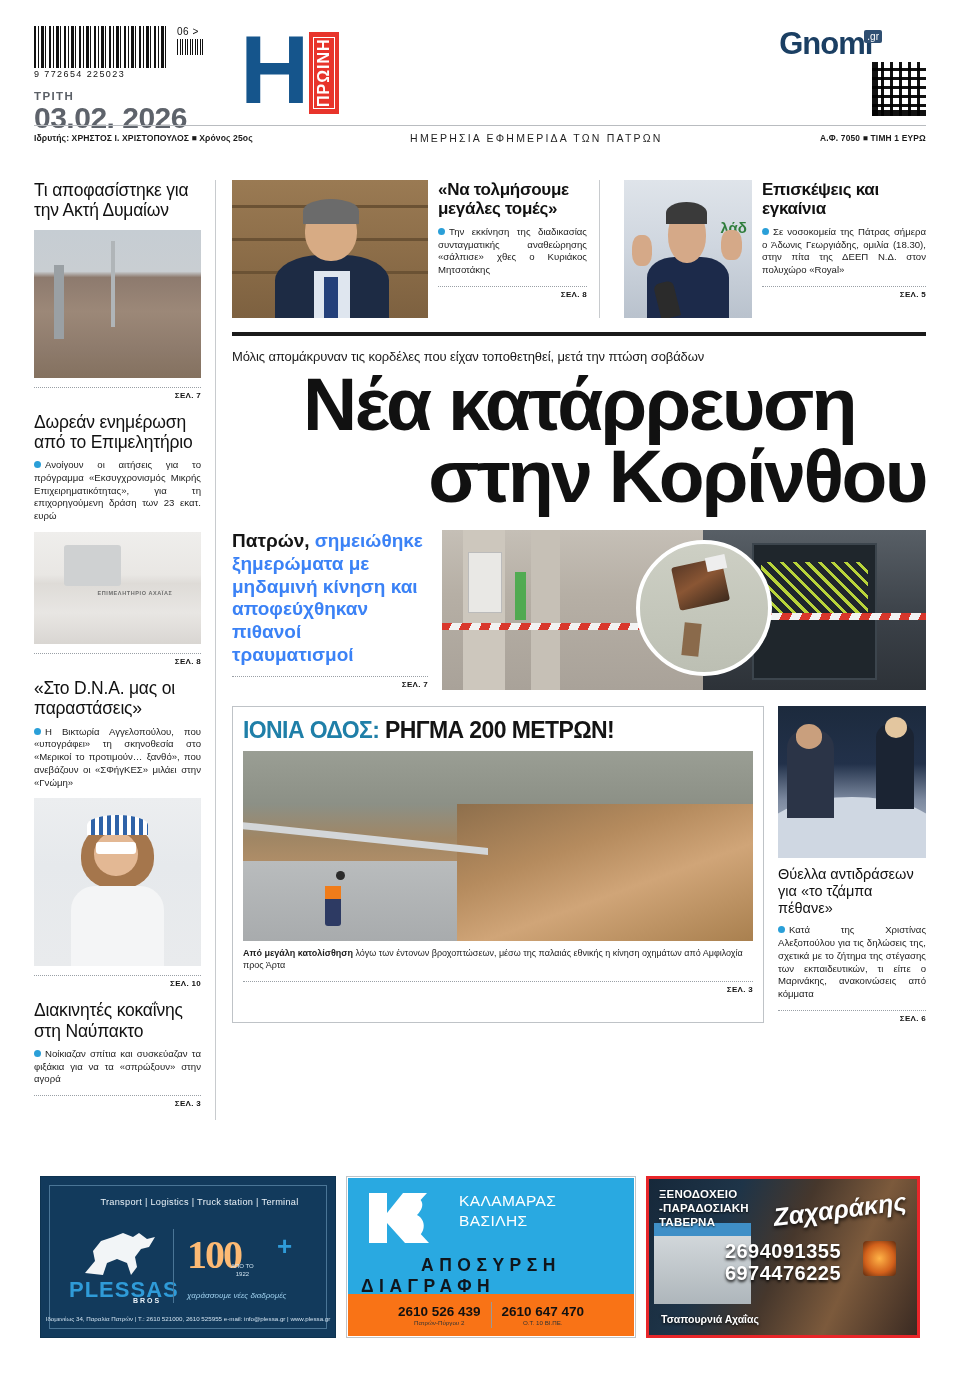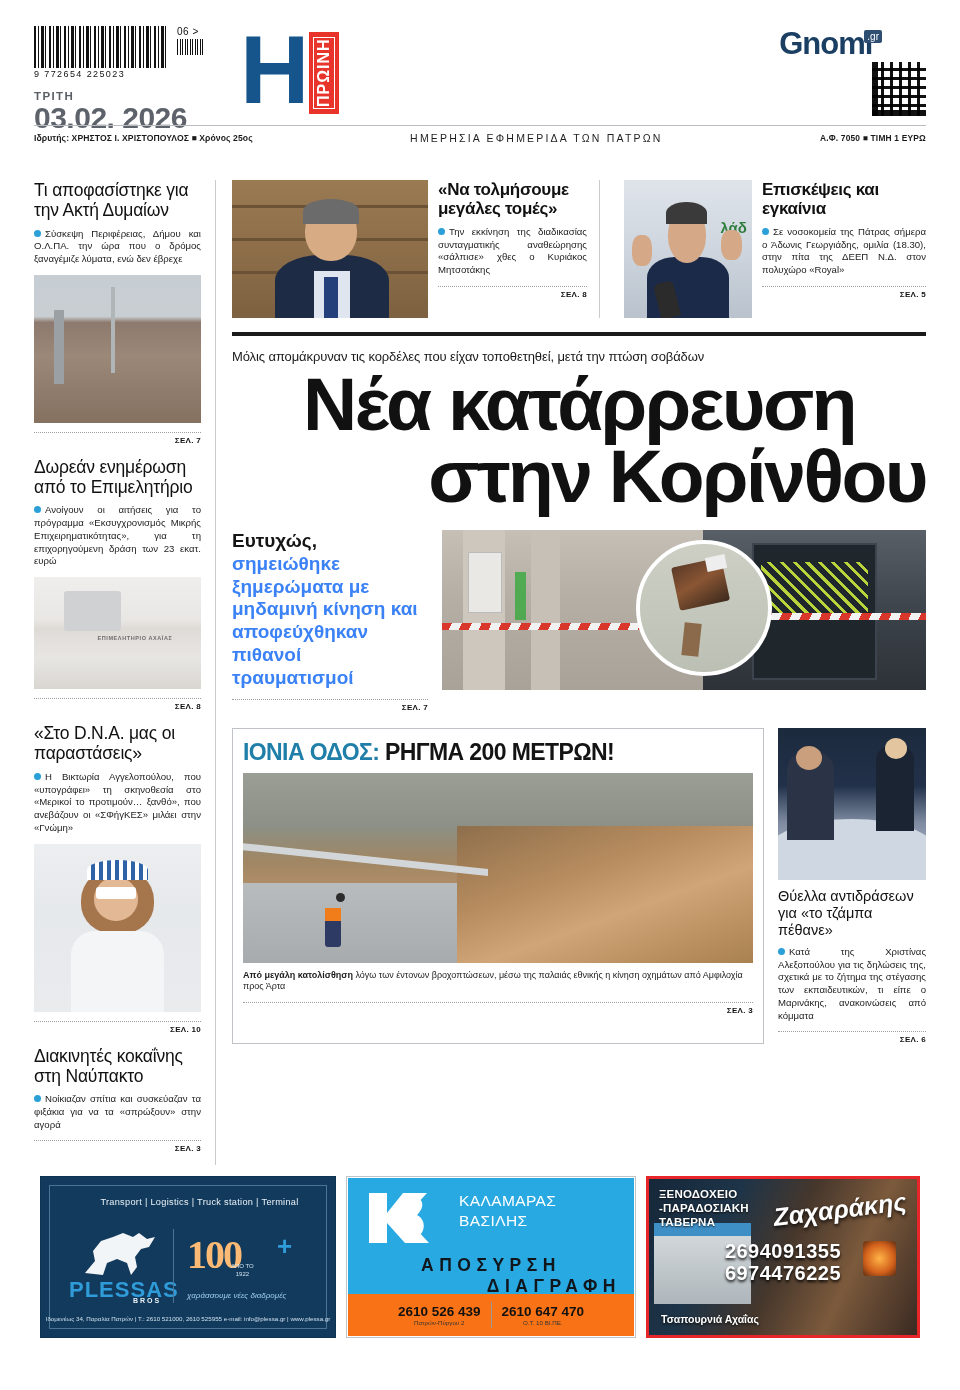--- a/index.html
+++ b/index.html
@@ -193,21 +193,21 @@
   .hundred-plus{position:absolute; left:236px; top:54px; color:#2f9bd8; font-size:26px; font-weight:700;}
   .since{position:absolute; left:190px; top:86px; color:#cfe2ef; font-size:6px; text-align:center; line-height:1.25;}
   .motto{position:absolute; left:146px; top:114px; color:#9fd0ee; font-size:8px; font-style:italic;}
   .ad-addr{position:absolute; left:0; right:0; bottom:14px; text-align:center; color:#cfe0ee; font-size:6.2px; line-height:1.5;}
 
   .ad-kal { flex:0 0 290px; background:#fff; border:1px solid #bfc4c8; }
   .ad-kal .top{position:absolute; left:1px; right:1px; top:1px; height:118px; background:#29a9e1;}
   .kb-logo{position:absolute; left:18px; top:12px; width:72px; height:58px;}
   .kb-name{position:absolute; left:112px; top:14px; color:#fff; font-size:15.5px; font-weight:400; line-height:1.3; letter-spacing:.4px;}
   .kb-l1{position:absolute; left:14px; top:78px; right:14px; color:#10161c; font-size:17.5px; font-weight:700; letter-spacing:5.5px; text-align:center;}
-  .kb-l2{position:absolute; left:14px; top:99px; right:14px; color:#10161c; font-size:17.5px; font-weight:700; letter-spacing:5.5px; text-align:right;}
+  .kb-l2{position:absolute; left:14px; top:99px; right:14px; color:#10161c; font-size:17.5px; font-weight:700; letter-spacing:5.5px; text-align:left;}
   .kb-bottom{position:absolute; left:1px; right:1px; bottom:1px; height:42px; background:#f97316; display:flex; align-items:center; justify-content:center; gap:10px;}
   .kb-phone{font-size:13.5px; font-weight:700; color:#111; text-align:center; line-height:1.15;}
   .kb-phone small{display:block; font-size:6.2px; font-weight:400; color:#333;}
   .kb-vr{width:1px; height:26px; background:#999;}
 
   .ad-zax { flex:1; background:#0d1a24; border:3px solid #e8262a; }
   .zax-img{position:absolute; inset:0;
     background:
       linear-gradient(115deg,#16283a 0%,#1e3448 28%,#46372c 50%,#7c5a3c 72%,#3a2a22 100%);}
   .zax-bld{position:absolute; left:2%; top:28%; width:36%; height:52%; background:linear-gradient(180deg,#d8dde0 0%,#aeb6bb 100%);}
@@ -262,21 +262,20 @@
     </div>
   </div>
 
   <div class="content">
     <div class="cols">
 
       <div class="col-left">
 
         <div class="blk">
           <div class="lead-h">Τι αποφασίστηκε για την Ακτή Δυμαίων</div>
-          <div class="bullet-p"><span class="dot"></span><span>Σύσκεψη Περιφέρειας, Δήμου και Ο.Λ.ΠΑ. την ώρα που ο δρόμος ξαναγέμιζε λύματα, ενώ δεν έβρεχε</span></div>
           <div class="photo ph-flood"></div>
           <div class="sep-dots"></div>
           <div class="sel">ΣΕΛ. 7</div>
         </div>
 
         <div class="blk">
           <div class="lead-h">Δωρεάν ενημέρωση από το Επιμελητήριο</div>
           <div class="bullet-p"><span class="dot"></span><span>Ανοίγουν οι αιτήσεις για το πρόγραμμα «Εκσυγχρονισμός Μικρής Επιχειρηματικότητας», για τη επιχορηγούμενη δράση των 23 εκατ. ευρώ</span></div>
           <div class="photo ph-office">
             <div class="cap">ΕΠΙΜΕΛΗΤΗΡΙΟ ΑΧΑΪΑΣ</div>
@@ -354,21 +353,21 @@
         <div>
           <div class="kicker">Μόλις απομάκρυναν τις κορδέλες που είχαν τοποθετηθεί, μετά την πτώση σοβάδων</div>
           <div class="mega">
             <span>Νέα κατάρρευση</span>
             <span class="l2">στην Κορίνθου</span>
           </div>
 
           <div class="mid-row">
             <div class="mid-left">
               <div class="euty-h">
-                <span class="b1">Ευτυχώς,</span>
+                <span class="b1">Πατρών,</span>
                 <span class="b2">σημειώθηκε ξημερώματα με μηδαμινή κίνηση και αποφεύχθηκαν πιθανοί τραυματισμοί</span>
               </div>
               <div class="sep-dots"></div>
               <div class="sel">ΣΕΛ. 7</div>
             </div>
             <div class="mid-right">
               <div class="collage">
                 <div class="cg1">
                   <div class="col1"></div>
                     <div class="col2"></div>

